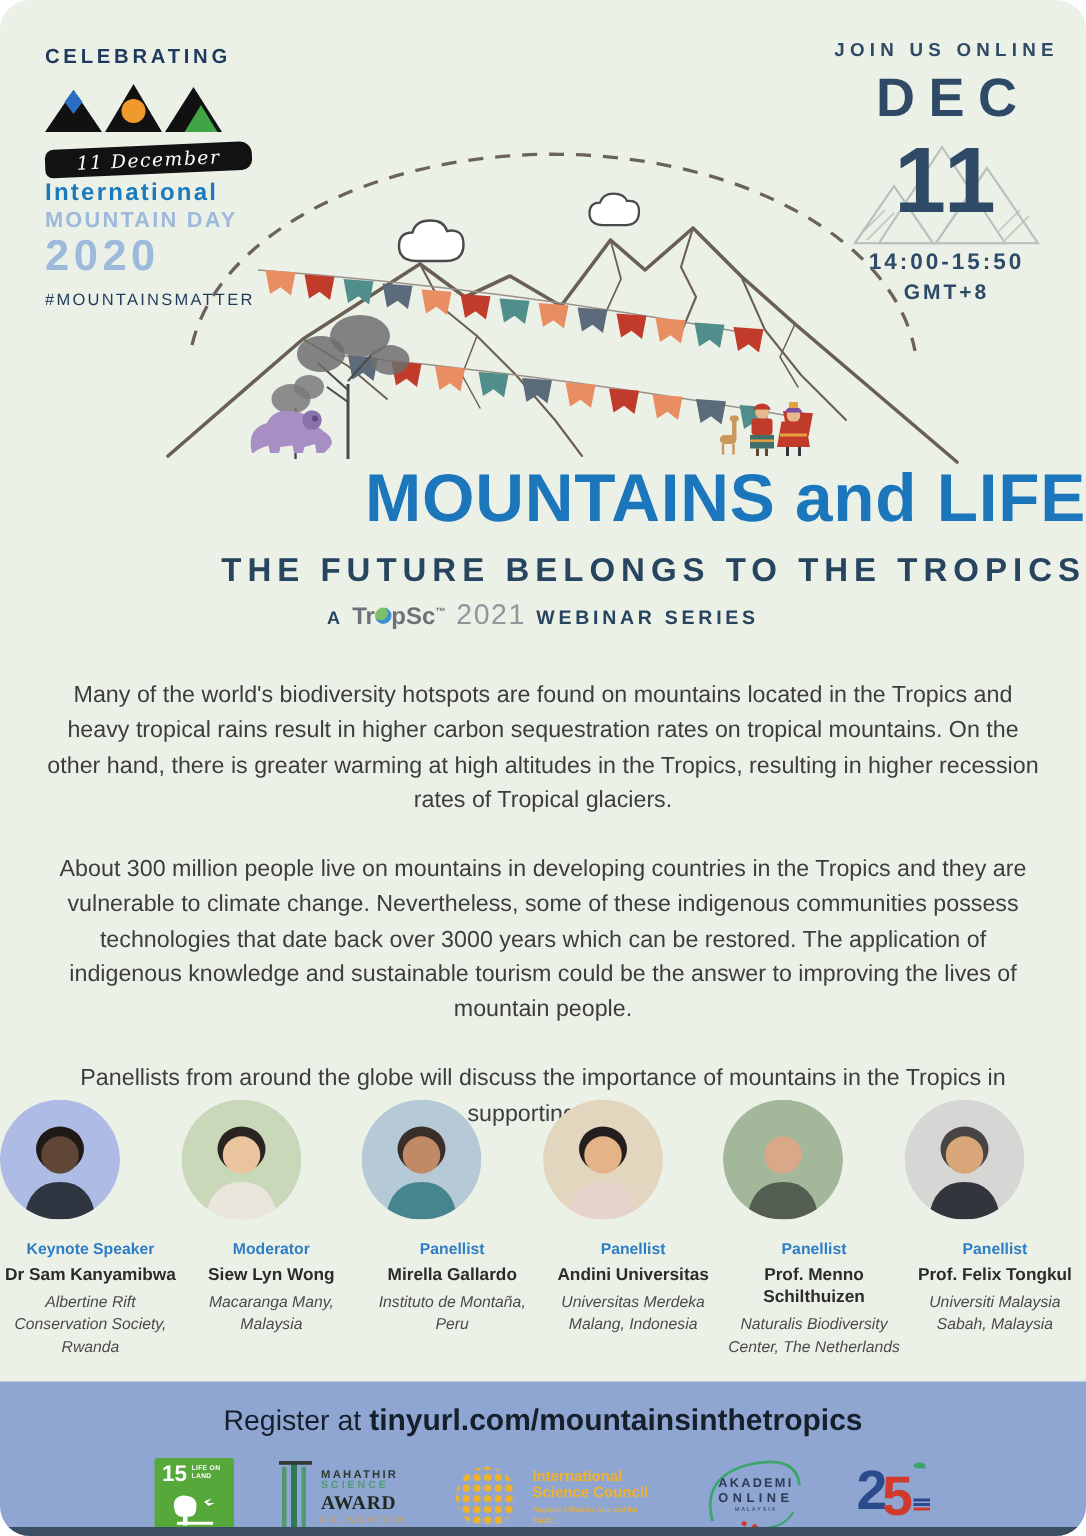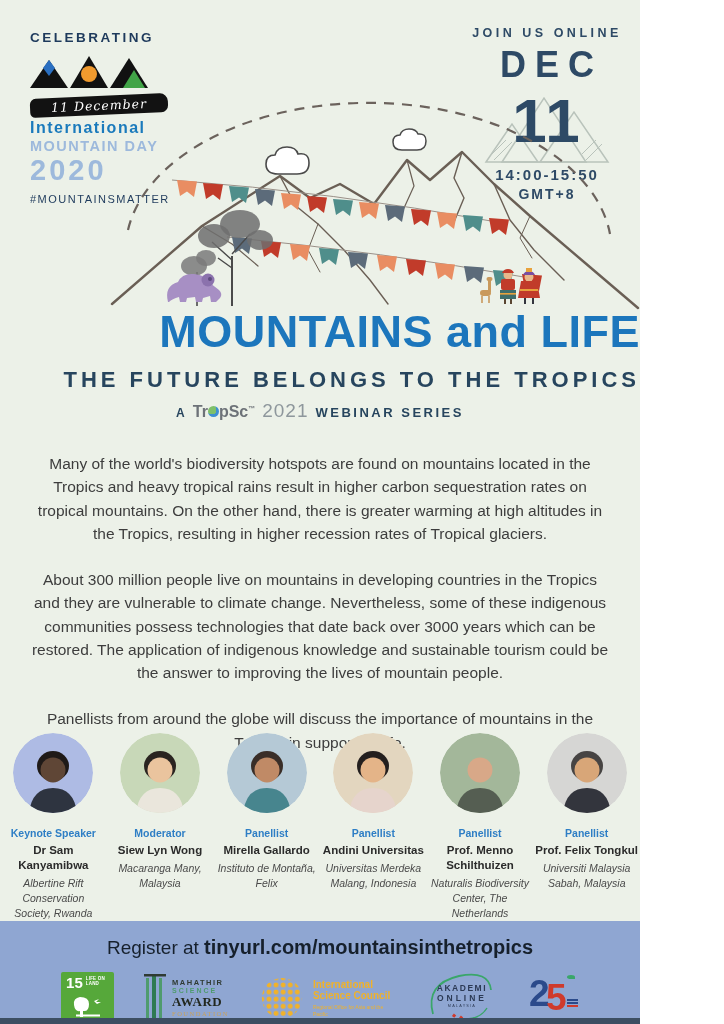--- a/index.html
+++ b/index.html
@@ -3,22 +3,22 @@
 <meta charset="utf-8">
 <style>
   * { box-sizing: border-box; margin: 0; padding: 0; }
   html,body { width:724px; height:1024px; }
   body {
     font-family: "Liberation Sans", sans-serif;
     background:#ffffff;
     overflow:hidden;
   }
   .poster {
-    position:relative; width:640px; height:1024px;
-    background:#ecf1e8; overflow:hidden;
+    position:relative; width:724px; height:1024px;
+    background:#ecf1e8; overflow:hidden;border-radius:20px;
   }
 
   
   .imd-logo { position:absolute; left:30px; top:30px; width:170px; }
   .imd-celebrating { font-size:13.5px; font-weight:bold; letter-spacing:2.5px; color:#1e3a5c; }
   .imd-peaks { margin-top:7px; }
   .imd-banner {
     position:relative; margin-top:2px; width:138px; height:19px;
     background:#121212; border-radius:6px 8px 7px 5px; transform:rotate(-2.5deg);
     display:flex; align-items:center; justify-content:center;
@@ -63,21 +63,21 @@
   .series-year { font-size:19px; color:#8e979c; letter-spacing:1px; }
   .series-suffix { font-weight:bold; font-size:13px; letter-spacing:2.5px; color:#27455e; }
 
   
   .body-text { position:absolute; left:30px; right:30px; top:452px; text-align:center; color:#3d3d3d; }
   .body-text p { font-size:15.5px; line-height:1.5; margin-bottom:23px; }
   .body-text p:last-child { margin-bottom:0; }
 
   
   .panelists { position:absolute; left:0; right:0; top:733px; display:flex; }
-  .panelist { width:120.6px; display:flex; flex-direction:column; align-items:center; text-align:center; }
+  .panelist { width:120.6px; display:flex; flex-direction:column; text-align:center; }
   .avatar { width:80px; height:80px; border-radius:50%; overflow:hidden; }
   .avatar svg { display:block; }
   .p-role { margin-top:14px; font-size:10.5px; font-weight:bold; color:#2e7ec5; }
   .p-name { margin-top:4px; font-size:11.5px; font-weight:bold; color:#2b2b2b; line-height:1.3; padding:0 2px; }
   .p-org  { margin-top:3px; font-size:10.5px; font-style:italic; color:#4a4a4a; line-height:1.45; padding:0 3px; }
 
   
   .footer-bar { position:absolute; left:0; right:0; top:921px; bottom:0; background:#8fa6d2; }
   .register-line { margin-top:15px; text-align:center; font-size:19px; color:#16202c; }
   .register-line strong { font-size:20px; }
@@ -326,21 +326,21 @@
       <div class="avatar" style="--av-bg: #b5c9d6; --av-skin: #c08a66; --av-hair: #3a2e28; --av-shirt: #47858e;">
         <svg width="80" height="80" viewBox="0 0 80 80">
             <circle cx="40" cy="40" r="40" style="fill:var(--av-bg)"></circle>
           <ellipse cx="40" cy="33" rx="16" ry="15" style="fill:var(--av-hair)"></ellipse>
           <circle cx="40" cy="37" r="12.5" style="fill:var(--av-skin)"></circle>
           <path d="M16,80 Q19,55 40,55 Q61,55 64,80 Z" style="fill:var(--av-shirt)"></path>
           </svg>
       </div>
       <div class="p-role">Panellist</div>
       <div class="p-name">Mirella Gallardo</div>
-      <div class="p-org">Instituto de Montaña, Felix</div>
+      <div class="p-org">Instituto de Montaña, Peru</div>
     </div>
 
     <div class="panelist">
       <div class="avatar" style="--av-bg: #e3d6bf; --av-skin: #e4b488; --av-hair: #241f1e; --av-shirt: #e6d4cc;">
         <svg width="80" height="80" viewBox="0 0 80 80">
             <circle cx="40" cy="40" r="40" style="fill:var(--av-bg)"></circle>
           <ellipse cx="40" cy="33" rx="16" ry="15" style="fill:var(--av-hair)"></ellipse>
           <circle cx="40" cy="37" r="12.5" style="fill:var(--av-skin)"></circle>
           <path d="M16,80 Q19,55 40,55 Q61,55 64,80 Z" style="fill:var(--av-shirt)"></path>
           </svg>

